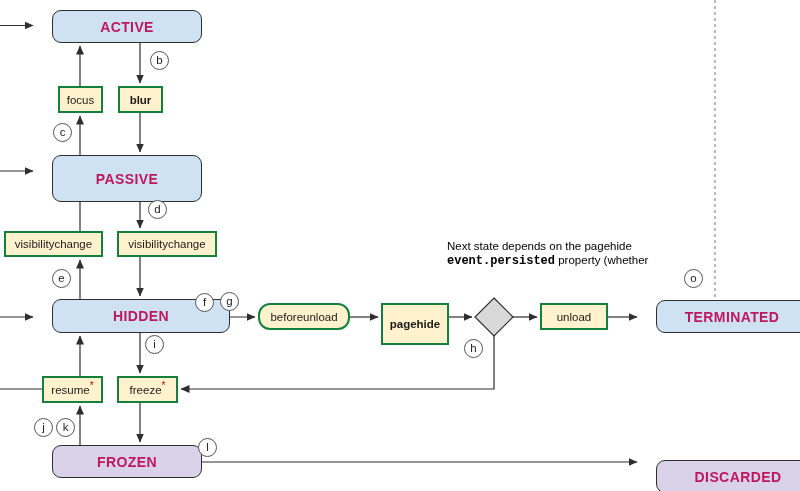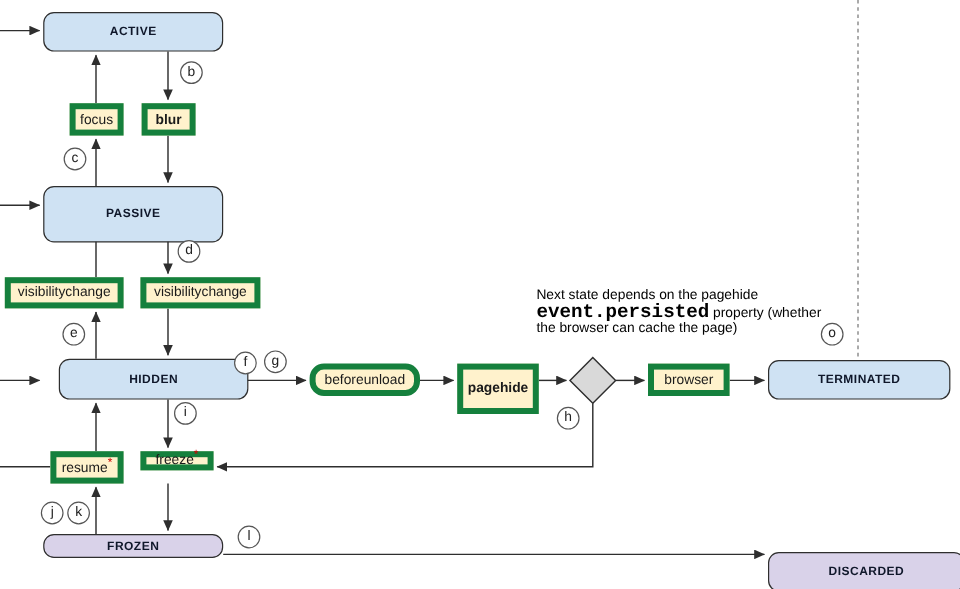--- a/index.html
+++ b/index.html
@@ -14,27 +14,28 @@
     overflow:hidden;
   }
   .wires{
     position:absolute;left:0;top:0;z-index:1;
   }
   .state{
     position:absolute;z-index:2;box-sizing:border-box;
     border:1.6px solid #2e2e2e;border-radius:9px;
     background:var(--state-blue,#cfe2f3);
     display:flex;align-items:center;justify-content:center;
-    font-weight:bold;font-size:10px;color:#0f172a;
+    font-weight:bold;font-size:14px;color:#be185d;
     letter-spacing:.4px;
+    margin-left:16px;
   }
   .state.purple{background:var(--state-purple,#d9d2e9);}
   .event{
     position:absolute;z-index:2;box-sizing:border-box;
-    border:5px solid #15803d;
+    border:2px solid #15803d;
     background:var(--event-fill,#fff2cc);
     display:flex;align-items:center;justify-content:center;
     font-size:11.5px;color:#1a1a1a;white-space:nowrap;
   }
   .event .sup{
     color:var(--accent-red,#cc0000);
     font-size:10px;position:relative;top:-4px;line-height:0;
   }
   .circle-marker{
     position:absolute;z-index:3;box-sizing:border-box;
@@ -42,21 +43,21 @@
     background:#fff;display:flex;align-items:center;justify-content:center;
     font-size:11.5px;color:#222;line-height:1;
   }
   .annotation{
     position:absolute;z-index:2;
     font-size:11.5px;line-height:13.5px;color:#000;
     white-space:nowrap;
   }
   .annotation .code{
     font-family:"Liberation Mono", monospace;
-    font-weight:bold;font-size:16px;
+    font-weight:bold;font-size:12px;
   }
   .arrowhead{fill:#2e2e2e;}
   .wire{stroke:#2e2e2e;stroke-width:1.2;fill:none;}
   .wire-dashed{stroke:#8a8a8a;stroke-width:1.2;fill:none;stroke-dasharray:3 3;}
   .diamond{fill:var(--diamond-fill,#d9d9d9);stroke:#2e2e2e;stroke-width:1.2;}
 </style>
 </head>
 <body>
 
 <div class="canvas">
@@ -99,53 +100,52 @@
     <line class="wire" x1="186" y1="462" x2="637" y2="462" marker-end="url(#ah)"></line>
 
     <line class="wire-dashed" x1="715" y1="0" x2="715" y2="298"></line>
     <line class="wire-dashed" x1="715" y1="480" x2="715" y2="491"></line>
 
     <polygon class="diamond" points="494,298 513,317 494,336 475,317"></polygon>
   </svg>
 
   <div class="state" style="left:36px;top:10px;width:150px;height:33px;">ACTIVE</div>
   <div class="state" style="left:36px;top:155px;width:150px;height:47px;">PASSIVE</div>
-  <div class="state" style="left:49px;top:299px;width:158px;height:34px;">HIDDEN</div>
-  <div class="state purple" style="left:36px;top:445px;width:150px;height:20px;">FROZEN</div>
+  <div class="state" style="left:36px;top:299px;width:178px;height:34px;">HIDDEN</div>
+  <div class="state purple" style="left:36px;top:445px;width:150px;height:33px;">FROZEN</div>
   <div class="state" style="left:640px;top:300px;width:152px;height:33px;">TERMINATED</div>
   <div class="state purple" style="left:640px;top:460px;width:164px;height:33px;">DISCARDED</div>
 
   <div class="event" style="left:58px;top:86px;width:45px;height:27px;">focus</div>
   <div class="event" style="left:118px;top:86px;width:45px;height:27px;font-weight:bold;">blur</div>
   <div class="event" style="left:4px;top:231px;width:99px;height:26px;">visibilitychange</div>
   <div class="event" style="left:117px;top:231px;width:100px;height:26px;">visibilitychange</div>
   <div class="event" style="left:258px;top:303px;width:92px;height:27px;border-radius:12px;">beforeunload</div>
   <div class="event" style="left:381px;top:303px;width:68px;height:42px;font-weight:bold;">pagehide</div>
-  <div class="event" style="left:540px;top:303px;width:68px;height:27px;">browser</div>
+  <div class="event" style="left:540px;top:303px;width:68px;height:27px;">unload</div>
   <div class="event" style="left:42px;top:376px;width:61px;height:27px;">
       <span>resume</span>
       <span class="sup">*</span>
     </div>
-  <div class="event" style="left:117px;top:376px;width:61px;height:16px;">
+  <div class="event" style="left:117px;top:376px;width:61px;height:27px;">
       <span>freeze</span>
       <span class="sup">*</span>
     </div>
 
   <div class="circle-marker" style="left:150px;top:51px;">b</div>
   <div class="circle-marker" style="left:53px;top:123px;">c</div>
   <div class="circle-marker" style="left:148px;top:200px;">d</div>
   <div class="circle-marker" style="left:52px;top:269px;">e</div>
   <div class="circle-marker" style="left:195px;top:293px;">f</div>
   <div class="circle-marker" style="left:220px;top:292px;">g</div>
   <div class="circle-marker" style="left:464px;top:339px;">h</div>
   <div class="circle-marker" style="left:145px;top:335px;">i</div>
   <div class="circle-marker" style="left:34px;top:418px;">j</div>
   <div class="circle-marker" style="left:56px;top:418px;">k</div>
   <div class="circle-marker" style="left:198px;top:438px;">l</div>
   <div class="circle-marker" style="left:684px;top:269px;">o</div>
 
   <div class="annotation" style="left:447px;top:240px;">
     <div>Next state depends on the pagehide</div>
     <div><span class="code">event.persisted</span><span> property (whether</span></div>
-    <div>the browser can cache the page)</div>
   </div>
 
 </div>
 
 </body></html>

